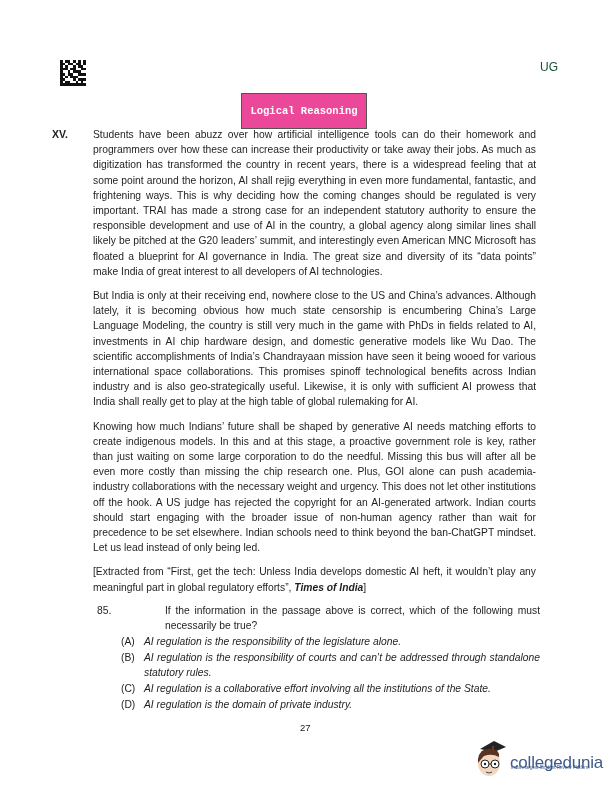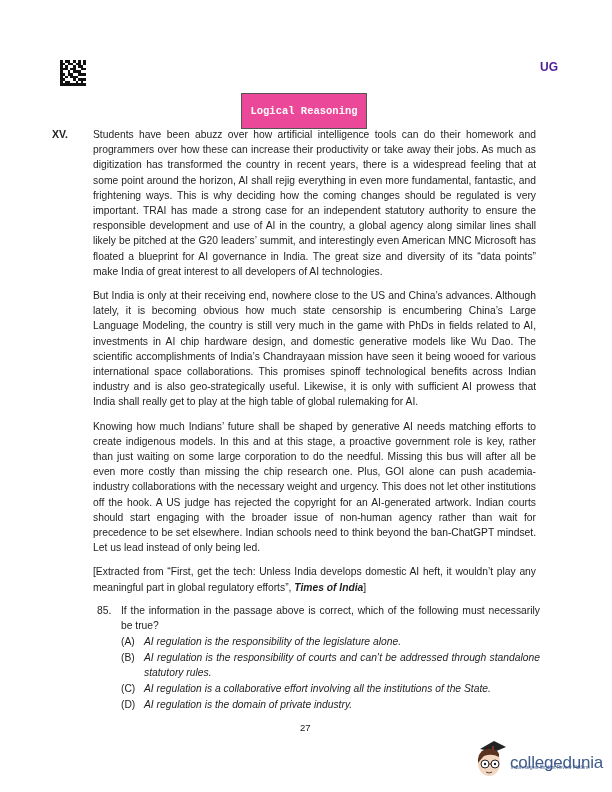--- a/index.html
+++ b/index.html
@@ -7,21 +7,21 @@
     width: 612px; height: 792px; position: relative; overflow: hidden;
     font-family: "Liberation Sans", sans-serif; color: #1e1e1e;
   }
   .qr {
     position: absolute; left: 60px; top: 60px; width: 26px; height: 26px;
     display: grid; grid-template-columns: repeat(10, 1fr); grid-template-rows: repeat(10, 1fr);
   }
   .qr span { background: #111; }
   .qr span.w { background: transparent; }
   .ug {
-    position: absolute; right: 54px; top: 60px; font-weight: bold; font-size: 12px; color: #4c1d95;
+    position: absolute; right: 54px; top: 60px; font-weight: normal; font-size: 12px; color: #14532d;
   }
   .section-tab {
     position: absolute; left: 241px; top: 93px; width: 126px; height: 36px;
     background: #ec4899; color: #fff; font-weight: bold; font-size: 10.5px;
     display: flex; align-items: center; justify-content: center;
     border: 1px solid #555; box-sizing: border-box; font-family: Liberation Mono, monospace;
   }
   .passage {
     position: absolute; left: 93px; top: 127px; width: 447px;
     font-size: 10.3px; line-height: 15.2px; text-align: justify;
@@ -30,21 +30,21 @@
   .roman {
     position: absolute; left: 52px; top: 127px; font-weight: bold; font-size: 10.5px; line-height: 15.2px;
   }
   .source { margin-top: 0; }
   .source i { font-style: italic; font-weight: bold; }
   .question {
     position: absolute; left: 97px; top: 603px; width: 443px; font-size: 10.3px; line-height: 15px;
   }
   .q-head { display: flex; }
   .q-num { width: 24px; flex: none; }
-  .q-text { flex: 1; text-align: justify; }
+  .q-text { flex: 1; text-align: justify; margin-left: 44px; }
   .options { margin-left: 24px; margin-top: 1px; }
   .option { display: flex; margin-bottom: 1px; }
   .opt-label { width: 23px; flex: none; }
   .opt-text { flex: 1; text-align: justify; font-style: italic; }
   .page-num {
     position: absolute; left: 300px; top: 722px; font-size: 9.5px; color: #222;
   }
   .logo {
     position: absolute; left: 474px; top: 737px; width: 130px; height: 44px;
   }

